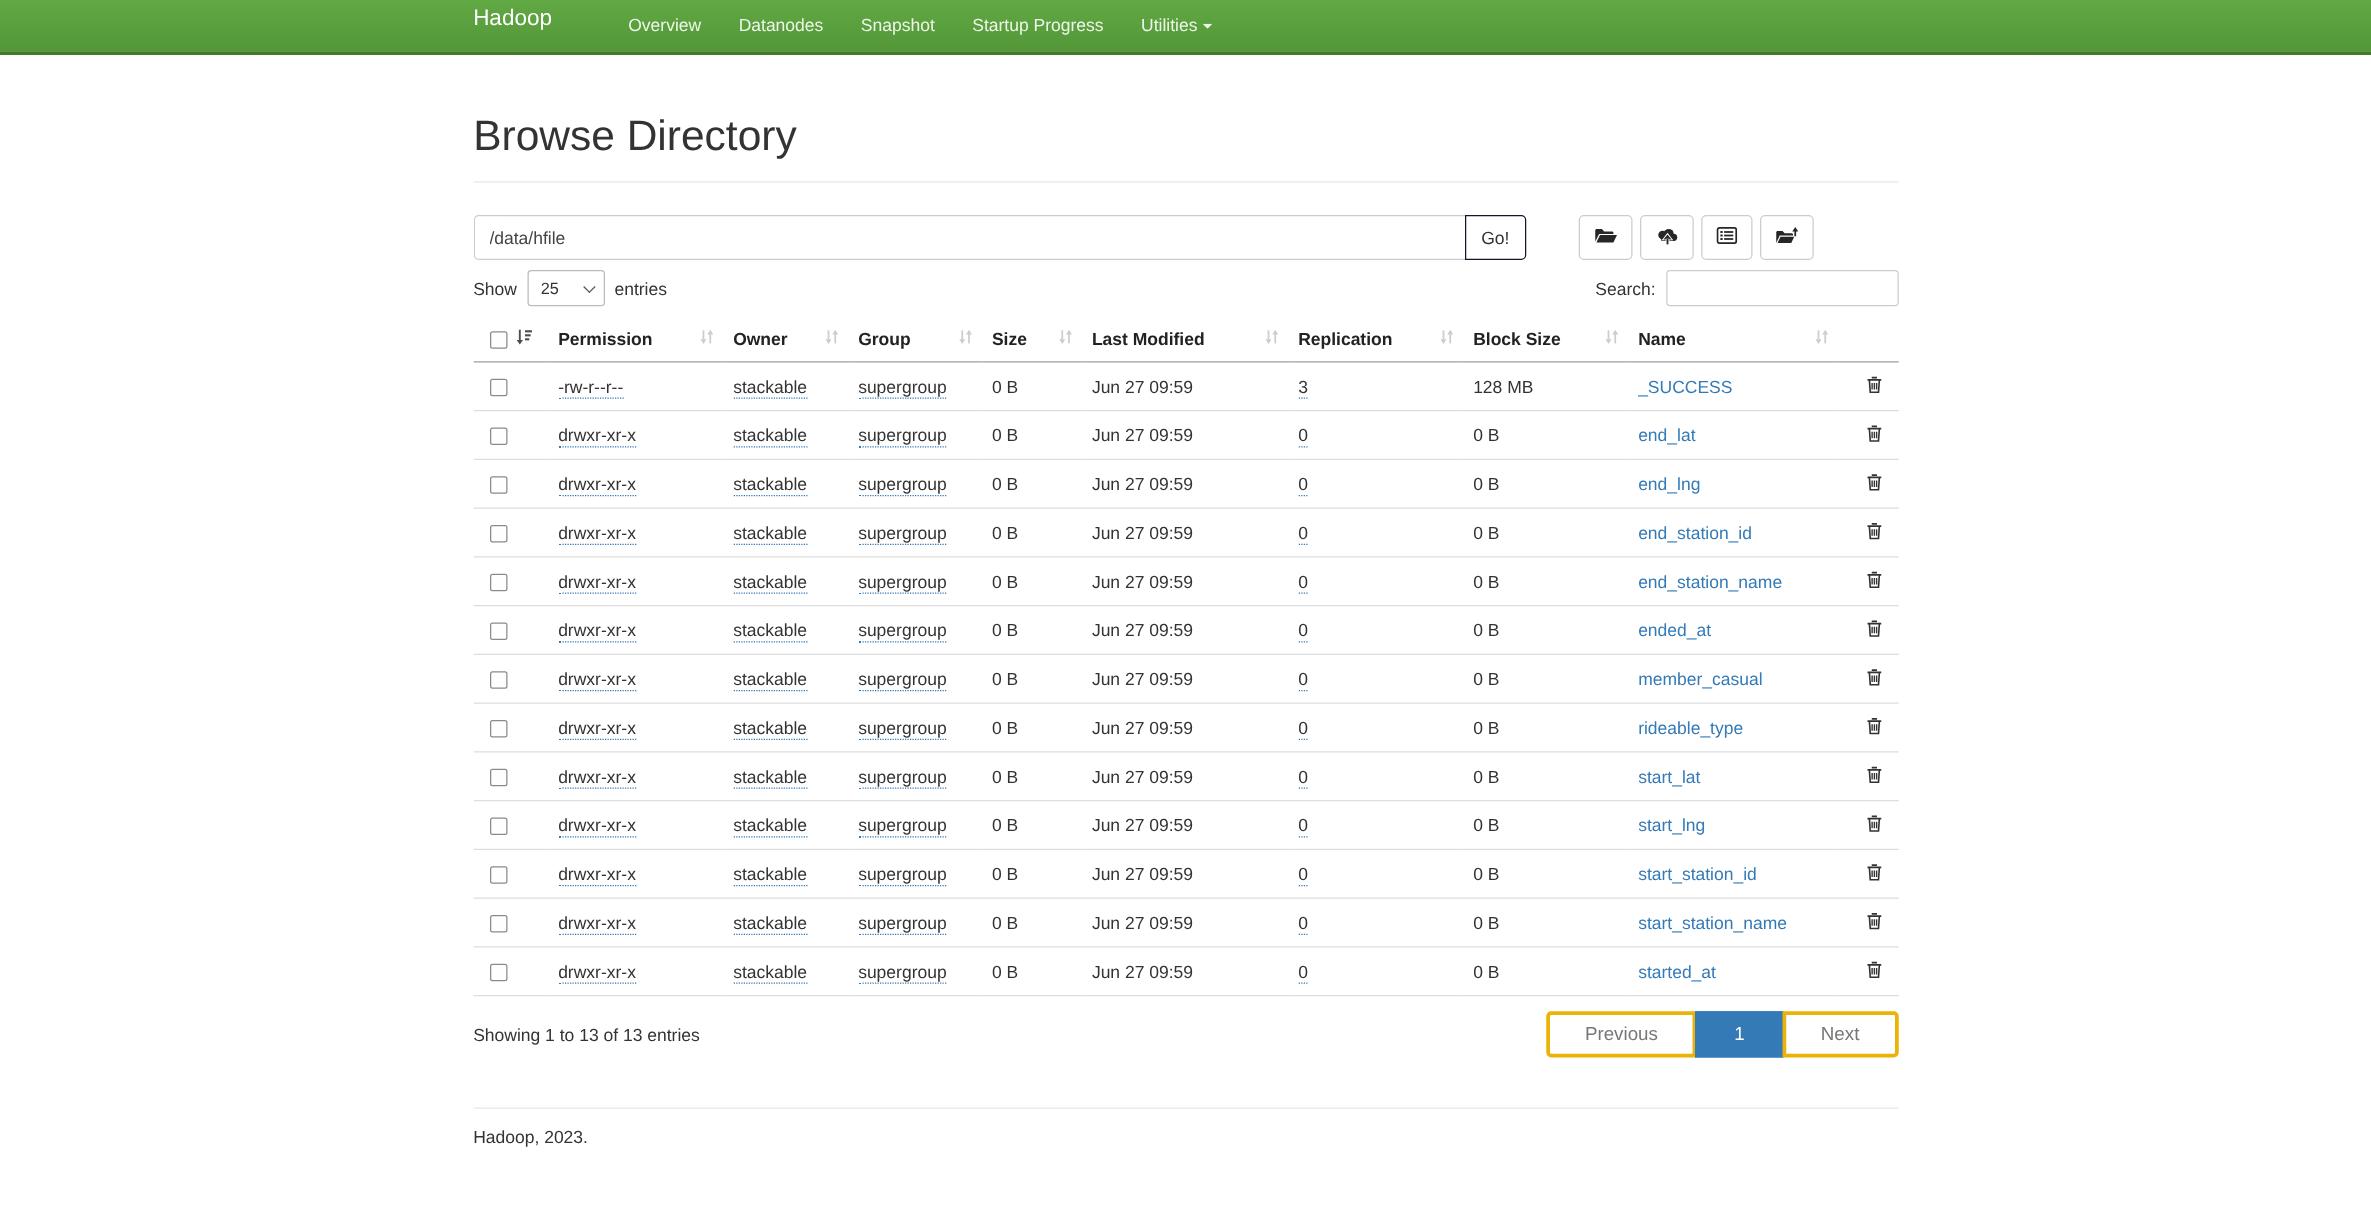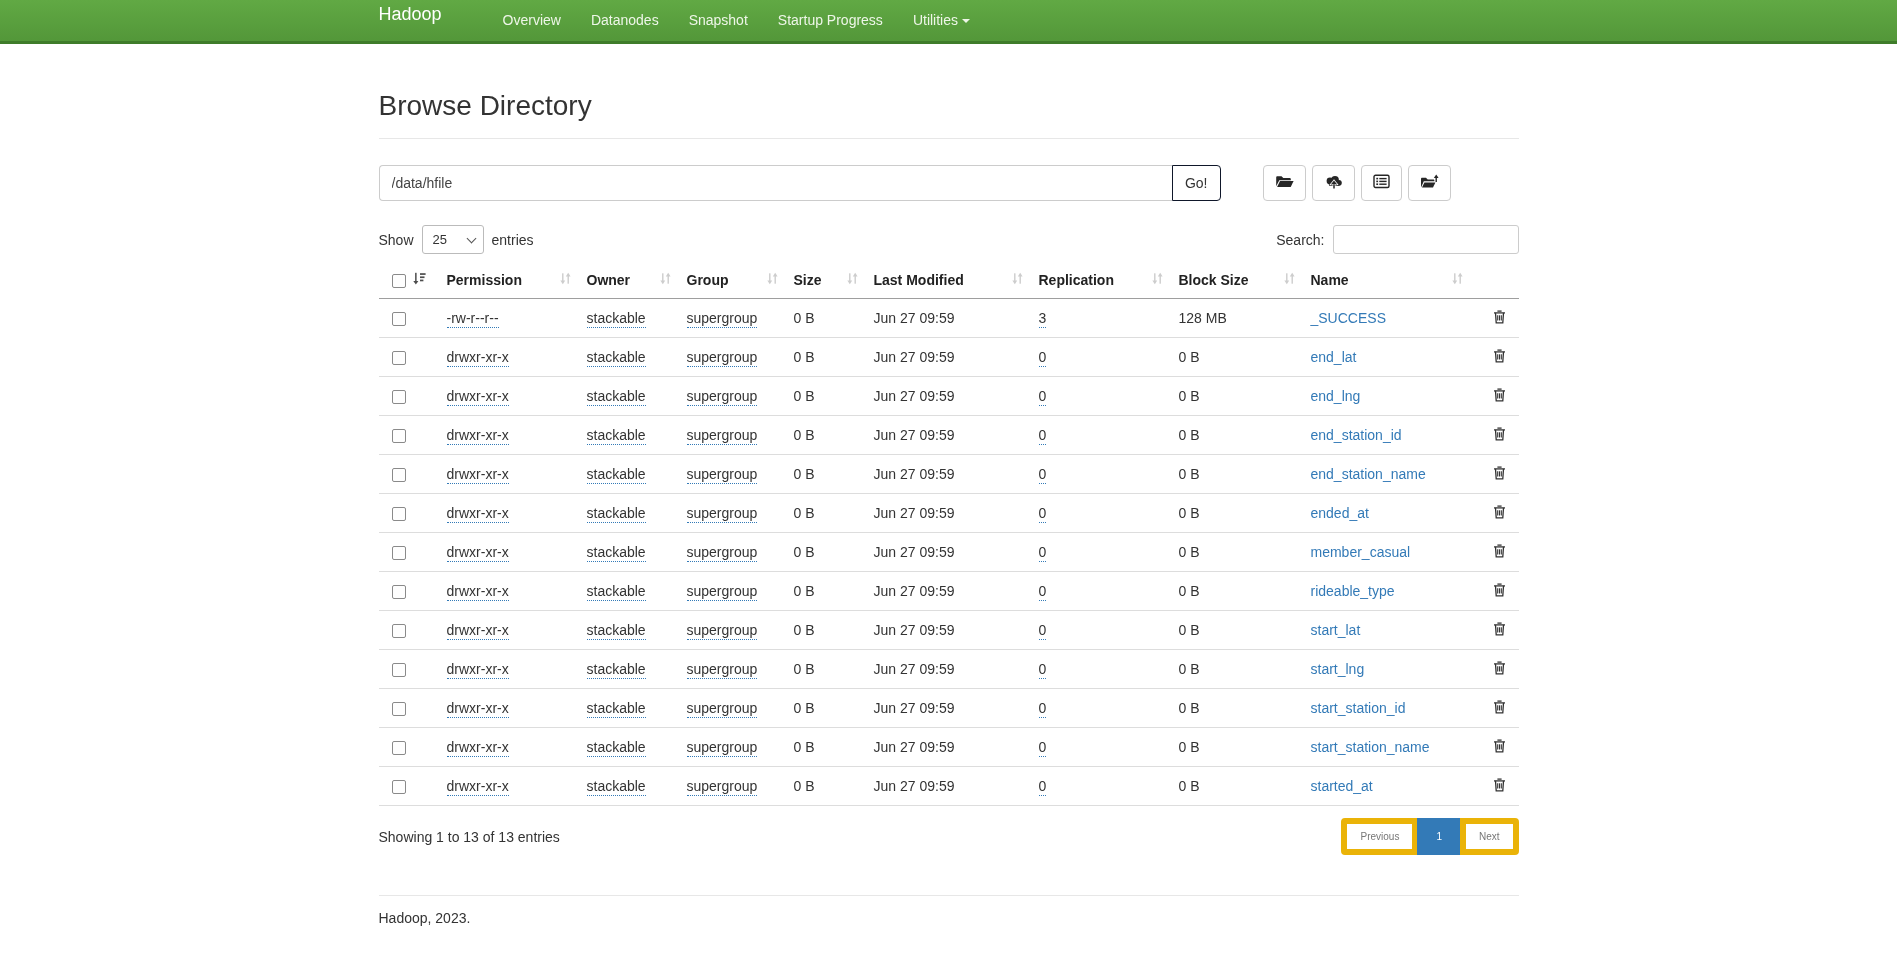--- a/index.html
+++ b/index.html
@@ -27,21 +27,21 @@
   .navbar-nav li a {
     display: block; padding: 0 15px; line-height: 41px;
     color: #eef6e8; text-decoration: none; font-size: 14px; cursor: pointer;
   }
   .caret {
     display: inline-block; width: 0; height: 0; margin-left: 4px; vertical-align: middle;
     border-top: 4px dashed #eef6e8; border-right: 4px solid transparent; border-left: 4px solid transparent;
   }
 
   
-  h1.page-title { font-size: 28px; font-weight: 500; margin: 46px 0 16px; color: #333; }
+  h1.page-title { font-size: 34px; font-weight: 500; margin: 46px 0 16px; color: #333; }
   hr.rule { border: 0; border-top: 1px solid #e7e7e7; margin: 0 0 26px; }
   hr.rule-bottom { border: 0; border-top: 1px solid #e7e7e7; margin: 40px 0 14px; }
 
   
   .path-row { display: flex; align-items: flex-start; margin-top: 12px; }
   .input-group { display: flex; width: 842px; }
   .path-input {
     width: 802px; height: 36px; padding: 7px 12px;
     border: 1px solid #ccc; border-right: 0; border-radius: 4px 0 0 4px;
     font-size: 14px; color: #444; outline: none;
@@ -53,21 +53,21 @@
     font-family: "Liberation Sans", sans-serif;
   }
   .icon-btn-group { display: flex; gap: 6px; margin-left: 42px; }
   .icon-btn {
     height: 36px; min-width: 41px; padding: 7px 11px; background: #fff;
     border: 1px solid #ccc; border-radius: 4px; cursor: pointer;
     display: flex; align-items: center; justify-content: center;
   }
 
   
-  .dt-controls { display: flex; justify-content: space-between; align-items: center; margin-top: 24px; }
+  .dt-controls { display: flex; justify-content: space-between; align-items: center; margin-top: 8px; }
   .dt-length { display: flex; align-items: center; gap: 8px; color: #333; }
   .select-wrap { position: relative; display: inline-block; }
   .select-wrap select {
     appearance: none; -webkit-appearance: none;
     width: 62px; height: 29px; padding: 4px 22px 4px 10px;
     border: 1px solid #bbb; border-radius: 3px; background: #fff;
     font-size: 13px; color: #333; cursor: pointer;
     font-family: "Liberation Sans", sans-serif;
   }
   .select-wrap::after {
@@ -103,22 +103,22 @@
   }
   .editable { border-bottom: 1px dotted #337ab7; cursor: pointer; padding-bottom: 1px; }
   a.name-link { color: #337ab7; text-decoration: none; cursor: pointer; }
   .trash-btn { background: none; border: 0; padding: 0; cursor: pointer; display: inline-block; margin-left: 14px; }
 
   
   .dt-footer { display: flex; justify-content: space-between; align-items: center; margin-top: 12px; }
   .dt-info { font-size: 14px; color: #333; }
   .pagination { display: flex; list-style: none; margin: 0; padding: 0; }
   .pagination li > span {
-    display: block; padding: 7px 13px; border: 6px solid #eab308; background: #fff;
-    color: #777; font-size: 10px; margin-left: -1px; cursor: pointer;
+    display: block; padding: 7px 28px; border: 3px solid #eab308; background: #fff;
+    color: #777; font-size: 15px; margin-left: -1px; cursor: pointer;
   }
   .pagination li:first-child > span { border-radius: 4px 0 0 4px; margin-left: 0; }
   .pagination li:last-child > span { border-radius: 0 4px 4px 0; }
   .pagination li.active > span { background: #337ab7; border-color: #337ab7; color: #fff; }
 
   .site-footer { font-size: 14px; color: #333; padding-bottom: 30px; }
 </style>
 </head>
 <body>
 

